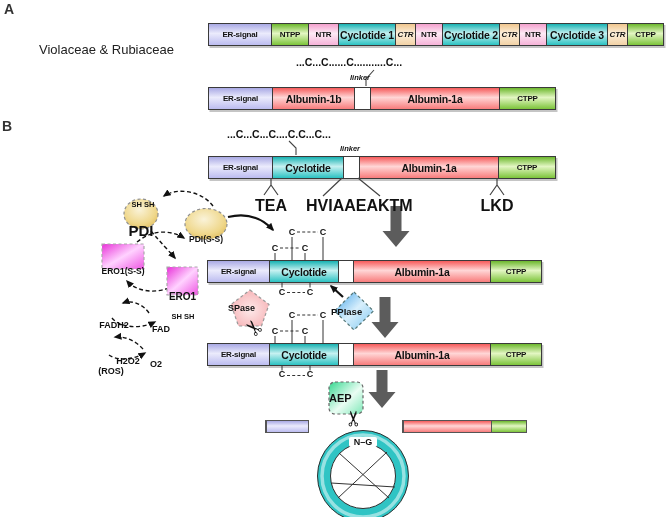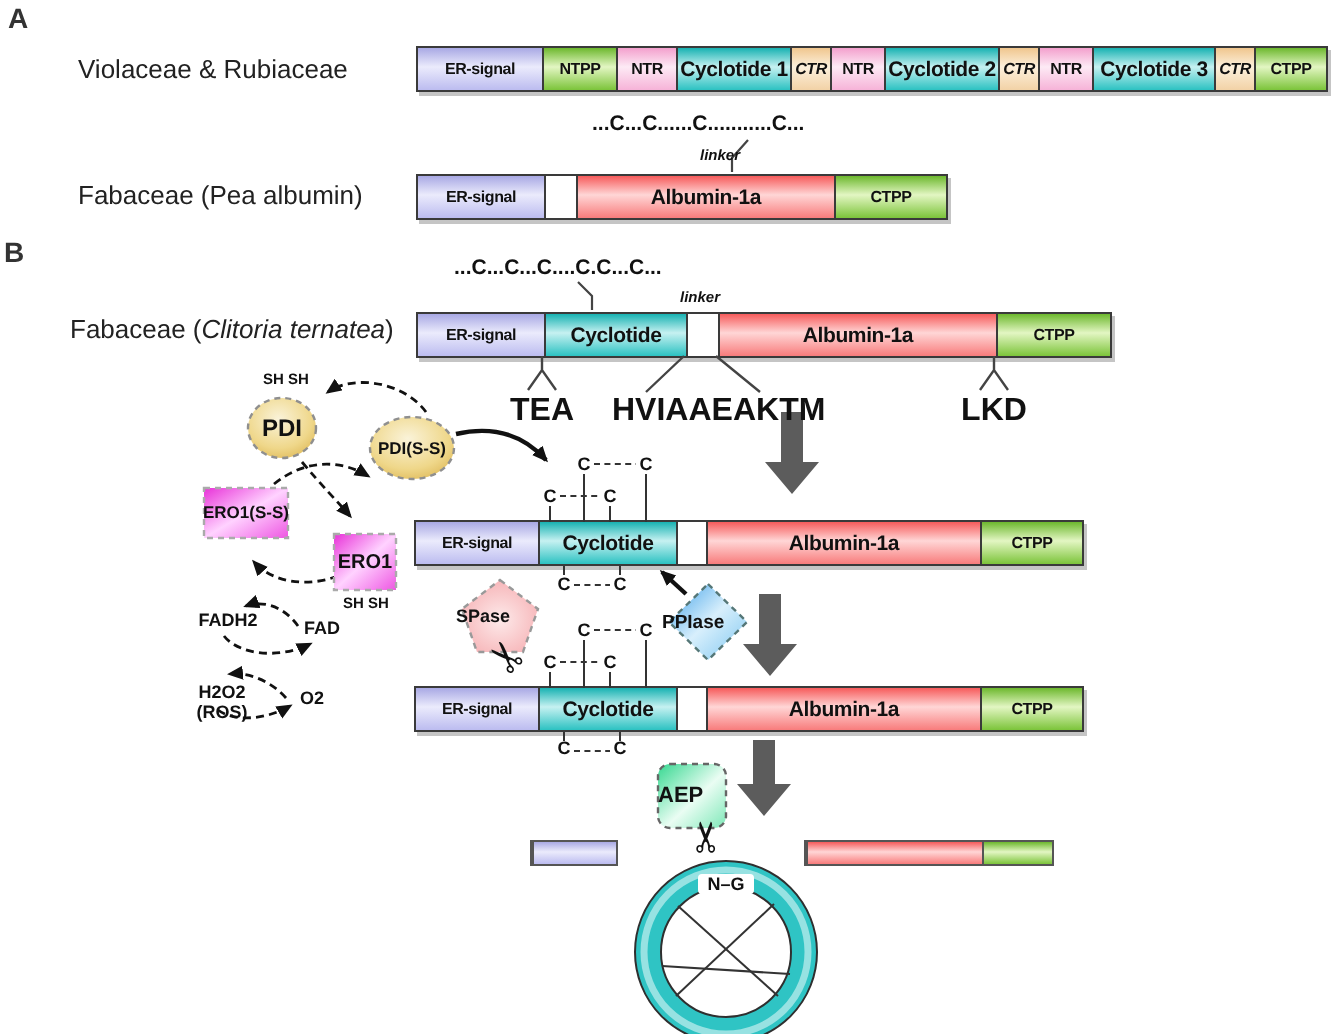--- a/index.html
+++ b/index.html
@@ -14,21 +14,21 @@
        justify-content:center;font-weight:bold;font-size:8px;white-space:nowrap;letter-spacing:-0.2px;}
   .seg:first-child{border-left:none;}
   .seg.big{font-size:10.5px;}
   .c-lav{background:linear-gradient(#a9a9e4,#ebebfc 45%,#bcbcf0);}
   .c-grn{background:linear-gradient(#6db82e,#e3f6c3 45%,#7cc43a);}
   .c-pnk{background:linear-gradient(#f3a0cd,#fdeaf5 45%,#f6b3d8);}
   .c-tea{background:linear-gradient(#18b2b2,#c6f1f1 45%,#2cc2c2);}
   .c-tan{background:linear-gradient(#f0c68e,#fcf0dc 45%,#f2d2a6);font-style:italic;}
   .c-red{background:linear-gradient(#f65b5b,#ffd6d6 45%,#f87c7c);}
   .c-wht{background:#fff;}
-  .lbl{position:absolute;white-space:nowrap;z-index:4;}
+  .lbl{position:absolute;white-space:nowrap;z-index:4;margin-top:15px;}
   .ctr{text-align:center;}
   .b{font-weight:bold;}
   .pattern{position:absolute;font-weight:bold;font-size:10.5px;white-space:nowrap;z-index:4;letter-spacing:0;}
   .linklbl{position:absolute;font-weight:bold;font-size:7.5px;z-index:4;font-style:italic;}
   .junction{position:absolute;font-weight:bold;font-size:16px;z-index:4;}
   .cys{position:absolute;width:10px;text-align:center;font-weight:bold;font-size:9px;line-height:9px;z-index:4;}
   .overlay{position:absolute;left:0;top:0;z-index:3;pointer-events:none;}
   .badge-label{position:absolute;font-weight:bold;z-index:4;}
   .scissors{position:absolute;font-size:21px;line-height:1;z-index:5;color:#111;}
   .minibar{position:absolute;display:flex;border:1px solid #555;height:11px;z-index:2;}
@@ -145,24 +145,20 @@
         <path d="M387,452 L338,498"></path>
         <path d="M331,483 L395,487"></path>
       </g>
     </g>
   </svg>
 
   <div class="abs panel b" style="left:4px;top:1px">A</div>
   <div class="abs panel b" style="left:2px;top:118px">B</div>
 
   <div class="lbl rowlabel" style="left:39px;top:27px">Violaceae &amp; Rubiaceae</div>
-  <div class="lbl rowlabel" style="left:39px;top:90px">Fabaceae (Pea albumin)</div>
-  <div class="lbl rowlabel" style="left:35px;top:157px">
-    <span>Fabaceae (</span><i>Clitoria ternatea</i><span>)</span>
-  </div>
 
   <div class="bar" style="left:208px;top:23px">
     <div class="seg c-lav" style="width:62px">ER-signal</div>
     <div class="seg c-grn" style="width:37px">NTPP</div>
     <div class="seg c-pnk" style="width:30px">NTR</div>
     <div class="seg c-tea big" style="width:57px">Cyclotide 1</div>
     <div class="seg c-tan" style="width:20px">CTR</div>
     <div class="seg c-pnk" style="width:27px">NTR</div>
     <div class="seg c-tea big" style="width:57px">Cyclotide 2</div>
     <div class="seg c-tan" style="width:20px">CTR</div>
@@ -170,20 +166,21 @@
     <div class="seg c-tea big" style="width:61px">Cyclotide 3</div>
     <div class="seg c-tan" style="width:20px">CTR</div>
     <div class="seg c-grn" style="width:36px">CTPP</div>
   </div>
 
   <div class="pattern" style="left:296px;top:56px">...C...C......C...........C...</div>
   <div class="linklbl ctr" style="left:338px;top:73px;width:44px">linker</div>
 
   <div class="bar" style="left:208px;top:87px">
     <div class="seg c-lav" style="width:63px">ER-signal</div>
+    <div class="seg c-red big" style="width:82px">Albumin-1b</div>
     <div class="seg c-wht" style="width:16px"></div>
     <div class="seg c-red big" style="width:129px">Albumin-1a</div>
     <div class="seg c-grn" style="width:56px">CTPP</div>
   </div>
 
   <div class="pattern" style="left:227px;top:128px">...C...C...C....C.C...C...</div>
   <div class="linklbl ctr" style="left:328px;top:144px;width:44px">linker</div>
 
   <div class="bar" style="left:208px;top:156px">
     <div class="seg c-lav" style="width:63px">ER-signal</div>
@@ -191,28 +188,28 @@
     <div class="seg c-wht" style="width:16px"></div>
     <div class="seg c-red big" style="width:139px">Albumin-1a</div>
     <div class="seg c-grn" style="width:57px">CTPP</div>
   </div>
 
   <div class="junction ctr" style="left:249px;top:197px;width:44px">TEA</div>
   <div class="junction ctr" style="left:306px;top:197px;width:92px">HVIAAEAKTM</div>
   <div class="junction ctr" style="left:475px;top:197px;width:44px">LKD</div>
 
   <div class="lbl ctr b" style="left:124px;top:185px;width:38px;font-size:7.5px">SH SH</div>
-  <div class="lbl ctr b" style="left:124px;top:207px;width:34px;font-size:12px">PDI</div>
+  <div class="lbl ctr b" style="left:124px;top:207px;width:34px;font-size:15px">PDI</div>
   <div class="lbl ctr b" style="left:183px;top:219px;width:46px;font-size:8.5px">PDI(S-S)</div>
   <div class="lbl ctr b" style="left:101px;top:251px;width:44px;font-size:8.5px">ERO1(S-S)</div>
   <div class="lbl ctr b" style="left:166px;top:276px;width:33px;font-size:10px">ERO1</div>
   <div class="lbl ctr b" style="left:164px;top:297px;width:38px;font-size:7.5px">SH SH</div>
   <div class="lbl ctr b" style="left:93px;top:305px;width:42px;font-size:9px">FADH2</div>
   <div class="lbl ctr b" style="left:146px;top:309px;width:30px;font-size:9px">FAD</div>
-  <div class="lbl ctr b" style="left:92px;top:341px;width:38px;font-size:9px">H2O2</div>
+  <div class="lbl ctr b" style="left:109px;top:341px;width:38px;font-size:9px">H2O2</div>
   <div class="lbl ctr b" style="left:92px;top:351px;width:38px;font-size:9px">(ROS)</div>
   <div class="lbl ctr b" style="left:144px;top:344px;width:24px;font-size:9px">O2</div>
 
   <div class="bar" style="left:207px;top:260px">
     <div class="seg c-lav" style="width:61px">ER-signal</div>
     <div class="seg c-tea big" style="width:69px">Cyclotide</div>
     <div class="seg c-wht" style="width:15px"></div>
     <div class="seg c-red big" style="width:137px">Albumin-1a</div>
     <div class="seg c-grn" style="width:51px">CTPP</div>
   </div>

